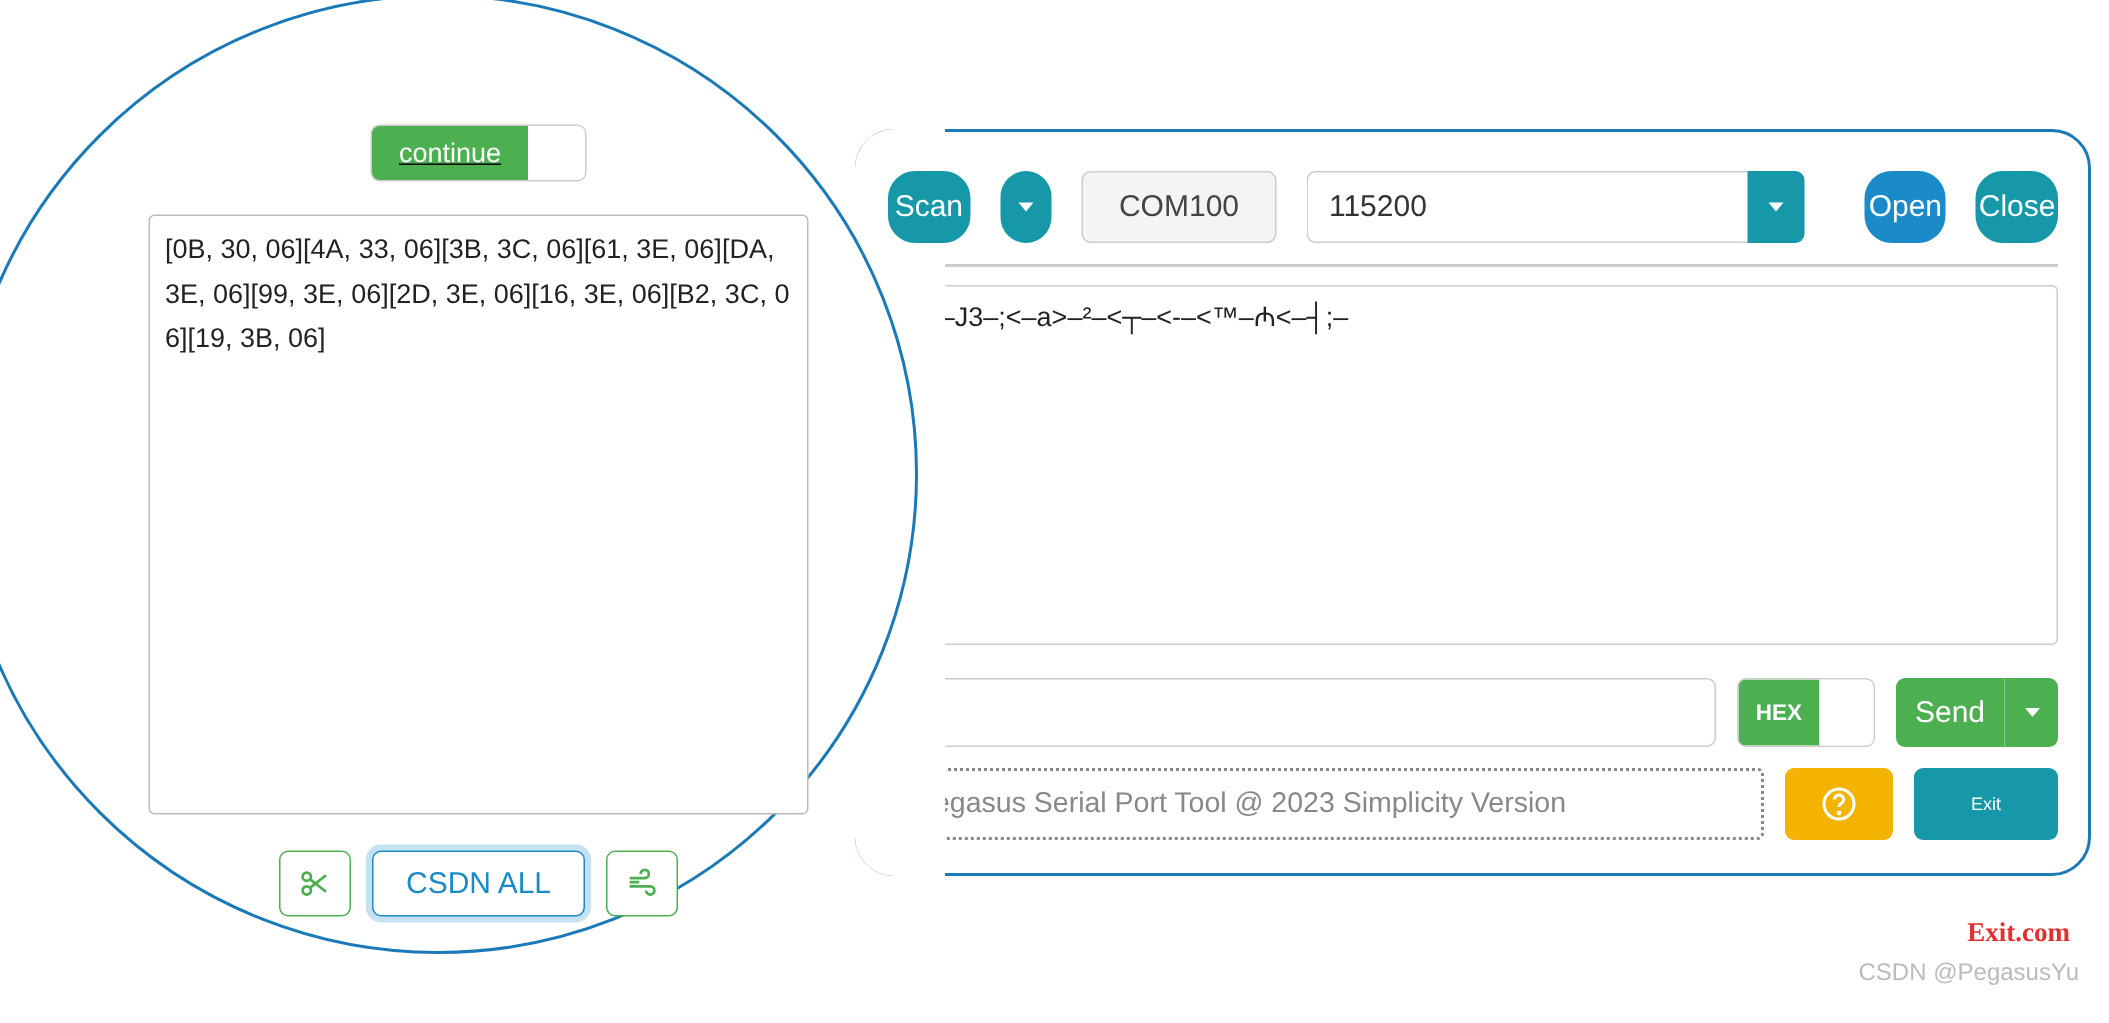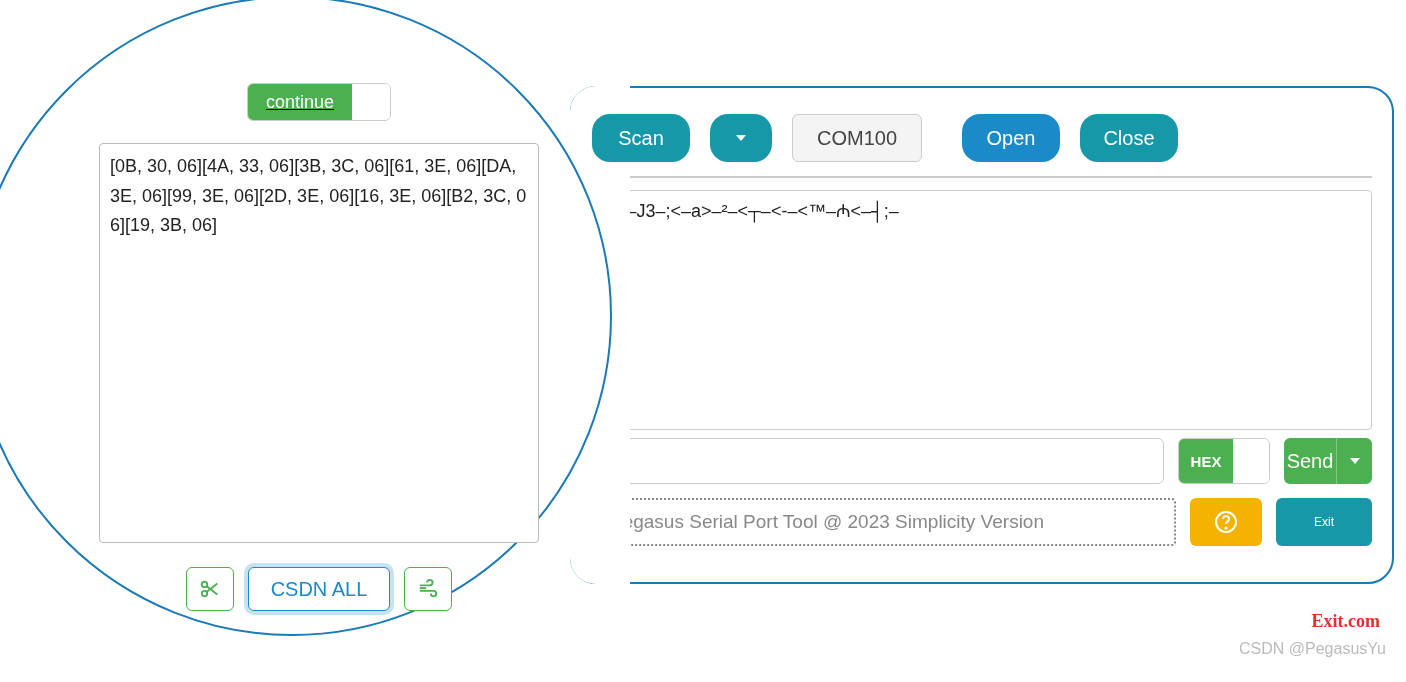--- a/index.html
+++ b/index.html
@@ -195,21 +195,21 @@
   font-size: 18px;
   color: #222;
   background: #fff;
   overflow: hidden;
   line-height: 1.4;
   word-break: break-all;
 }
 .send-row {
   display: flex;
   gap: 14px;
-  margin-top: 8px;
+  margin-top: 22px;
   align-items: stretch;
 }
 .send-input {
   flex: 1;
   height: 46px;
   border: 1px solid #ccc;
   border-radius: 6px;
   padding: 0 14px;
   font-size: 20px;
   color: #333;
@@ -230,21 +230,21 @@
   display: flex;
   align-items: center;
   justify-content: center;
   font-size: 15px;
   font-weight: 600;
 }
 .hex-right { flex: 1; background: #fff; }
 .send-group {
   display: flex;
   height: 46px;
-  width: 88px;
+  width: 108px;
 }
 .send-btn {
   flex: 1;
   background: #4CAF50;
   color: #fff;
   border: none;
   border-radius: 6px 0 0 6px;
   font-size: 20px;
   cursor: pointer;
 }
@@ -356,20 +356,24 @@
       </button>
     </div>
   </div>
 </div>
 
 <div class="right-panel">
   <div class="top-row">
     <button class="btn btn-teal scan-btn">Scan</button>
     <button class="btn btn-teal dropdown-btn caret-down"></button>
     <div class="com-box">COM100</div>
+    <div class="baud-group">
+      <input class="baud-input" value="115200" style="">
+      <button class="baud-drop caret-down"></button>
+    </div>
     <button class="btn open-btn">Open</button>
     <button class="btn close-btn">Close</button>
   </div>
   <div class="divider"></div>
   <div class="rx-box">♂0–J3–;&lt;–a&gt;–²–&lt;┬–&lt;-–&lt;™–₼&lt;–┤;–</div>
   <div class="send-row">
     <input class="send-input" value="01" style="">
     <div class="hex-toggle">
       <div class="hex-left">HEX</div>
       <div class="hex-right"></div>

